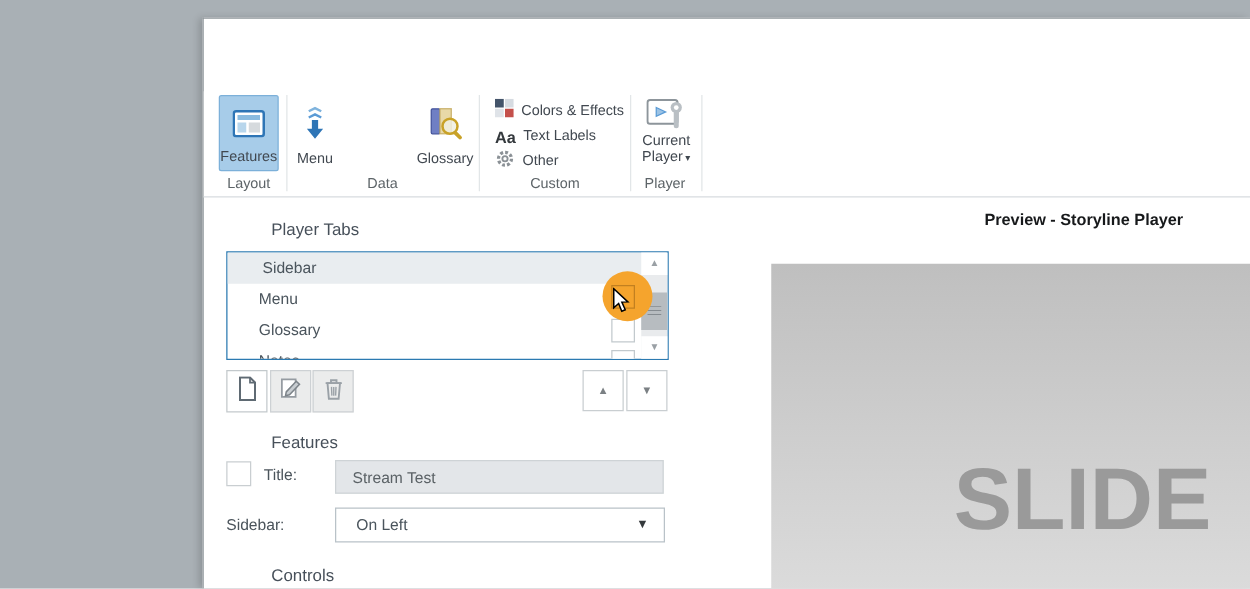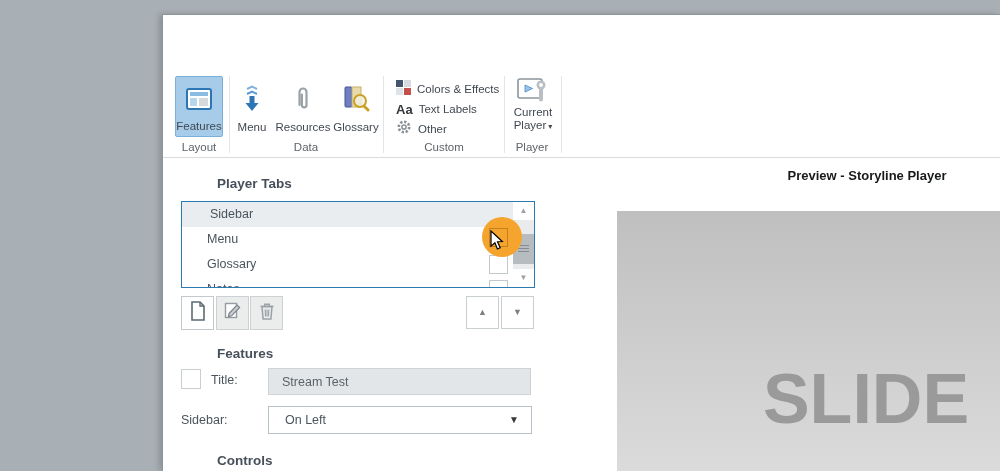--- a/index.html
+++ b/index.html
@@ -28,21 +28,21 @@
   .rbtn .rlabel { font-size:11.5px; color:#414850; white-space:nowrap; }
   .rbtn.selected { background:#a7cce9; border:1px solid #7cb0d9; border-radius:2px; }
   .two-line { width:52px; text-align:center; line-height:13px; white-space:normal !important; }
   .cp-caret { font-size:8px; color:#414850; margin-left:2px; }
   .custom-row { position:absolute; left:233px; height:20px; display:flex; align-items:center; gap:6px; }
   .custom-row .clabel { font-size:11.5px; color:#414850; white-space:nowrap; }
   .aa-glyph { font-size:13px; font-weight:bold; color:#33383c; }
   .grp-label { position:absolute; top:126px; transform:translateX(-50%); font-size:11.5px; color:#5d6468; }
 
   
-  .heading { position:absolute; font-size:13.5px; font-weight:bold; color:#47505a;padding-left:36px; }
+  .heading { position:absolute; font-size:13.5px; font-weight:normal; color:#47505a;padding-left:36px; }
 
   .ptlist { position:absolute; left:18px; top:186px; width:354px; height:87px;
             border:1px solid #2b7ab1; background:#fff; overflow:hidden; }
   .ptrow { position:absolute; left:0; width:331px; height:25px; line-height:25px;
            font-size:12.5px; color:#4a545c; }
   .ptrow.header { background:#e9edf0; width:351px; padding-left:28px; }
   .ptrow.item { padding-left:25px; }
   .ptcheck { position:absolute; left:307px; width:19px; height:19px; background:#fff;
              border:1px solid #c2c9cd; }
   .scrollbar { position:absolute; right:0; top:0; width:21px; height:85px; background:#e9ebed; }
@@ -110,28 +110,20 @@
       <span class="ricon">
         <svg width="20" height="28" viewBox="0 0 20 28">
           <path d="M5 4 L10 1.5 L15 4" fill="none" stroke="#7fb3dd" stroke-width="2"></path>
           <path d="M5 9 L10 6.5 L15 9" fill="none" stroke="#5b9bd5" stroke-width="2"></path>
           <path d="M7.5 11 h5 v7 h4 L10 26 L3.5 18 h4 Z" fill="#2e75b6"></path>
         </svg>
       </span>
       <span class="rlabel">Menu</span>
     </div>
 
-    <div class="rbtn" style="left:112px;width:56px;">
-      <span class="ricon">
-        <svg width="16" height="28" viewBox="0 0 16 28">
-          <path d="M4.5 20 V7 a3.5 3.5 0 0 1 7 0 V20 a2.3 2.3 0 0 1 -4.6 0 V9.5" fill="none" stroke="#9aa2a8" stroke-width="2.2" stroke-linecap="round"></path>
-        </svg>
-      </span>
-      <span class="rlabel">Resources</span>
-    </div>
 
     <div class="rbtn" style="left:170px;width:46px;">
       <span class="ricon">
         <svg width="27" height="27" viewBox="0 0 27 27">
           <rect x="2" y="2" width="7" height="20" rx="1" fill="#6f7fc4" stroke="#44549c"></rect>
           <rect x="9" y="2" width="9" height="20" fill="#e8d9a8" stroke="#c9b16a"></rect>
           <circle cx="17" cy="16" r="6" fill="rgba(240,238,225,0.85)" stroke="#c9a227" stroke-width="2"></circle>
           <line x1="21.5" y1="21.5" x2="25" y2="25" stroke="#c9a227" stroke-width="3" stroke-linecap="round"></line>
         </svg>
       </span>

